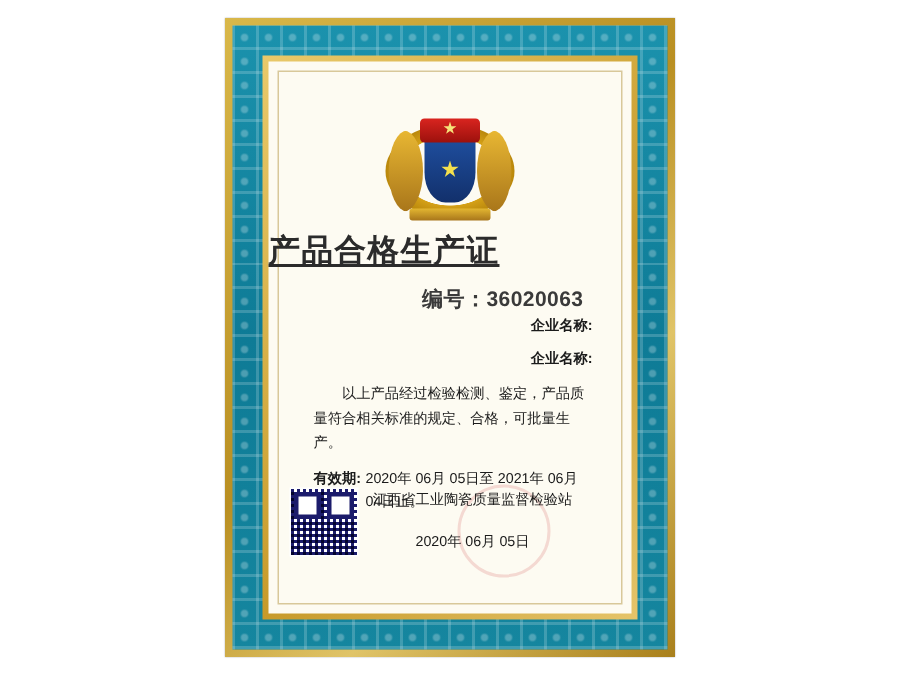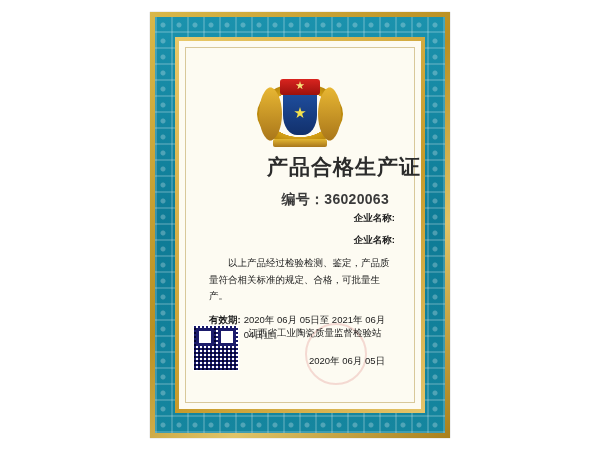--- a/index.html
+++ b/index.html
@@ -132,26 +132,27 @@
     width: 54px; height: 8px;
     background: linear-gradient(180deg,#e3b631,#a8761b);
     border-radius: 2px;
   }
 
   
   .cert-title {
     position: absolute;
     left: 0; right: 0;
     top: 112px;
-    text-align: right;
+    text-align: left;
     font-family: "DejaVu Serif", "Liberation Serif", serif;
     font-size: 21px;
     font-weight: bold;
     letter-spacing: 1px;
     color: #2b2b2b;
+    text-decoration: underline;
   }
   .cert-no {
     position: absolute;
     right: 32px;
     top: 150px;
     font-size: 14px;
     color: #3a3a3a;
     letter-spacing: .3px;
     font-weight: bold;
   }
@@ -224,21 +225,21 @@
     top: 2px;
     text-align: center;
     font-size: 9.5px;
     color: #1b1b1b;
     width: 160px;
   }
   .issue-date {
     position: absolute;
     right: 10px;
     top: 30px;
-    text-align: right;
+    text-align: center;
     font-size: 9.5px;
     color: #1b1b1b;
     width: 140px;
   }
   .seal {
     position: absolute;
     right: 28px;
     top: -2px;
     width: 58px; height: 58px;
     border-radius: 50%;

